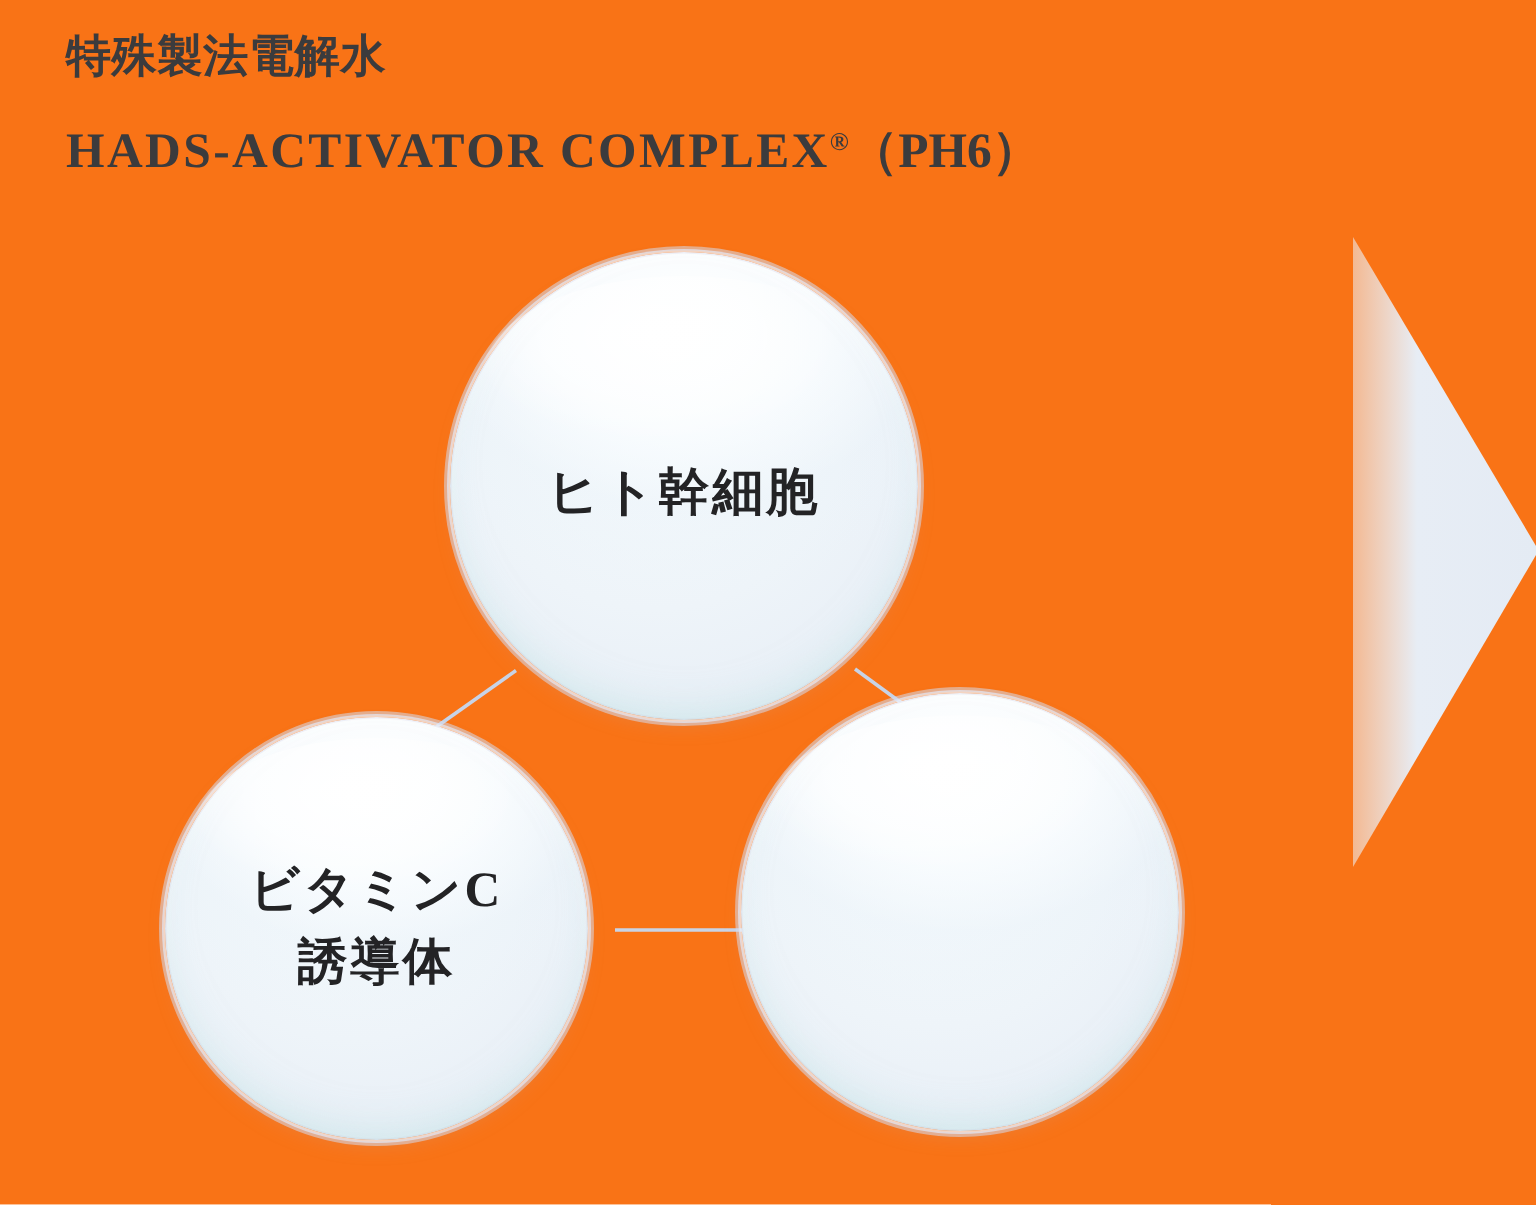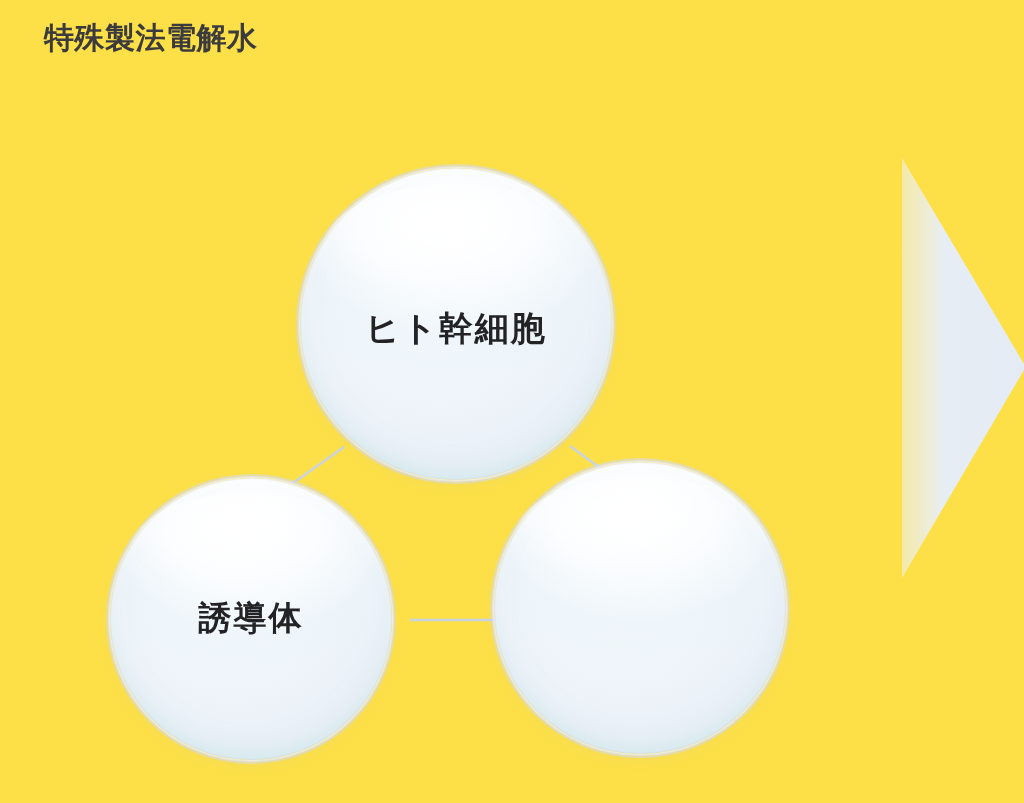--- a/index.html
+++ b/index.html
@@ -12,21 +12,21 @@
     height: 803px;
     overflow: hidden;
     font-family: "Liberation Serif", "DejaVu Serif", serif;
     position: relative;
   }
 
   #canvas {
     position: relative;
     width: 1024px;
     height: 803px;
-    background: #fde047;
+    background: #f97316;
     overflow: hidden;
   }
 
   
   .heading {
     position: absolute;
     left: 44px;
     top: 18px;
     width: 860px;
   }
@@ -176,20 +176,23 @@
 
   .label-row { display: block; white-space: nowrap; }
 </style>
 </head>
 <body>
 
 <div id="canvas">
 
   <div class="heading">
     <div class="heading-line1">特殊製法電解水</div>
+    <div class="heading-line2">
+      <span>HADS-ACTIVATOR COMPLEX</span><span class="reg">®</span><span class="paren">（PH6）</span>
+    </div>
   </div>
 
   <svg class="arrow-deco" viewBox="0 0 128 420" preserveAspectRatio="none">
     <defs>
       <linearGradient id="arrowGrad" x1="0" y1="0" x2="1" y2="0">
         <stop offset="0%" stop-color="#eef2f8" stop-opacity="0.55"></stop>
         <stop offset="35%" stop-color="#e7edf5" stop-opacity="1"></stop>
         <stop offset="100%" stop-color="#e4ebf4" stop-opacity="1"></stop>
       </linearGradient>
     </defs>
@@ -203,20 +206,21 @@
   </svg>
 
   <div class="bubble" id="bubble-top">
     <div class="bubble-label">
       <span class="label-row">ヒト幹細胞</span>
     </div>
   </div>
 
   <div class="bubble" id="bubble-left">
     <div class="bubble-label">
+      <span class="label-row">ビタミンC</span>
       <span class="label-row">誘導体</span>
     </div>
   </div>
 
   <div class="bubble" id="bubble-right">
     <div class="bubble-label">
     </div>
   </div>
 
 </div>

